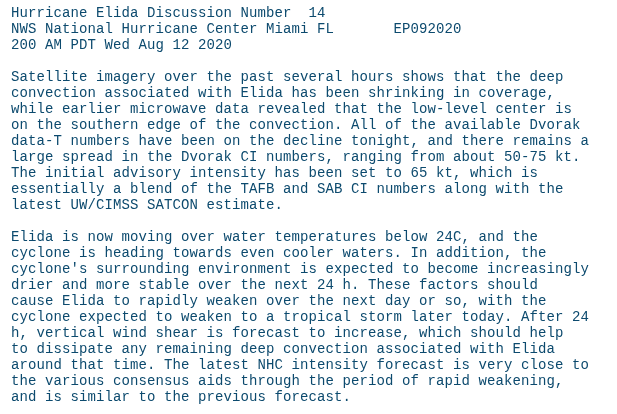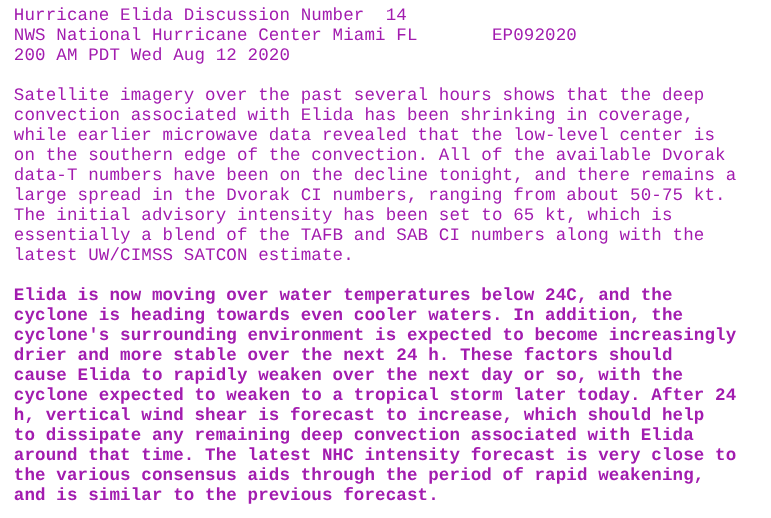--- a/index.html
+++ b/index.html
@@ -18,26 +18,25 @@
     height: 414px;
     padding: 5px 0 0 11px;
     background: #ffffff;
   }
   .text-block {
     margin: 0 0 16px 0;
     font-family: "Liberation Mono", "DejaVu Sans Mono", monospace;
     font-size: 14px;
     line-height: 16px;
     letter-spacing: 0.1px;
-    color: #a21caf;
+    color: #0c4a6e;
     white-space: pre;
   }
   .text-block:last-child {
     margin-bottom: 0;
-    font-weight: bold;
   }
 </style>
 </head>
 <body>
 
 <div class="page">
   <pre class="text-block">Hurricane Elida Discussion Number  14
 NWS National Hurricane Center Miami FL       EP092020
 200 AM PDT Wed Aug 12 2020</pre>
   <pre class="text-block">Satellite imagery over the past several hours shows that the deep

